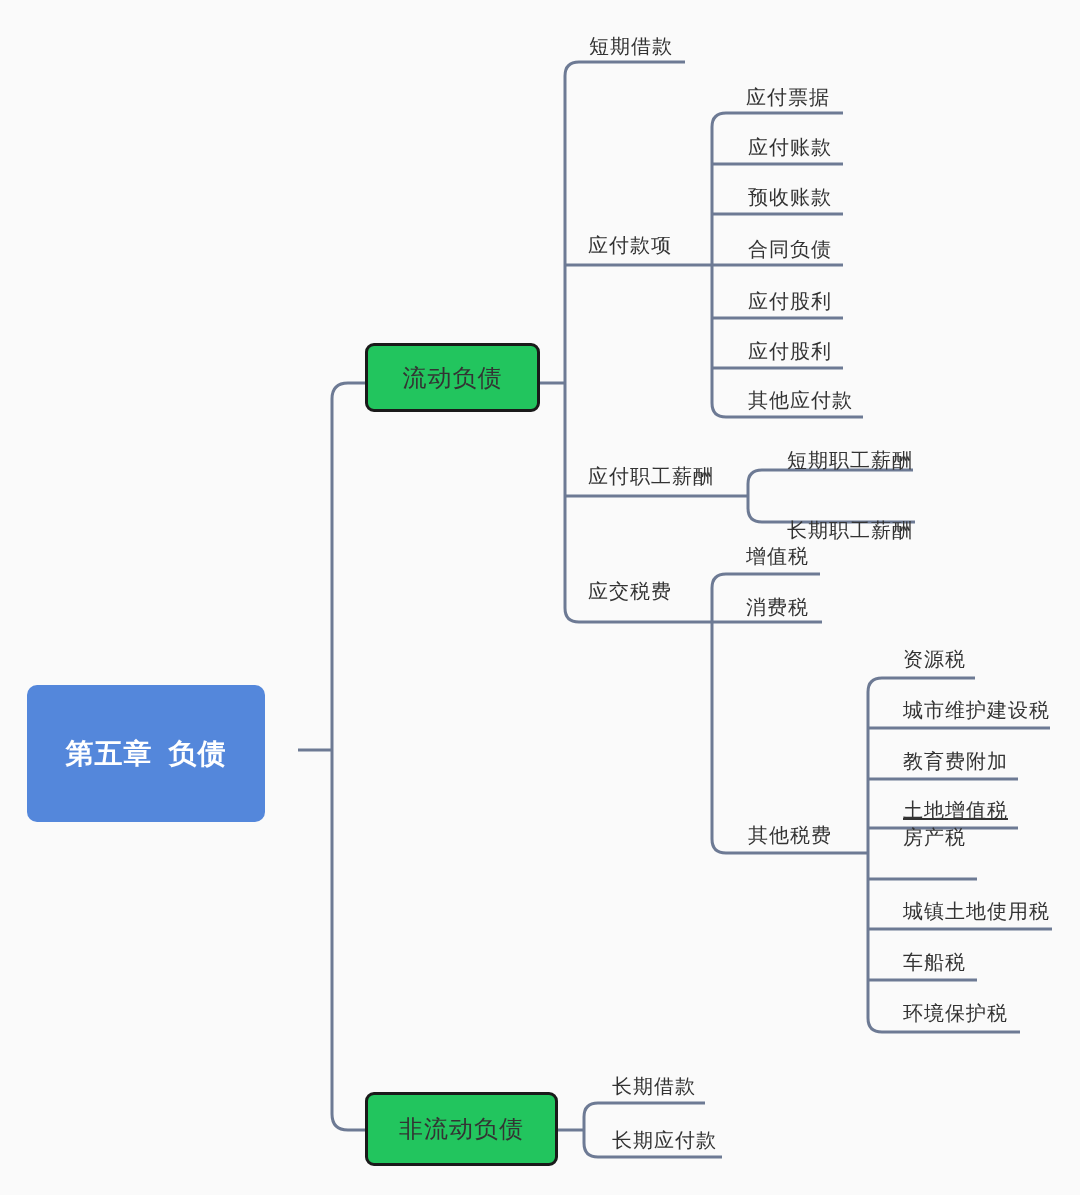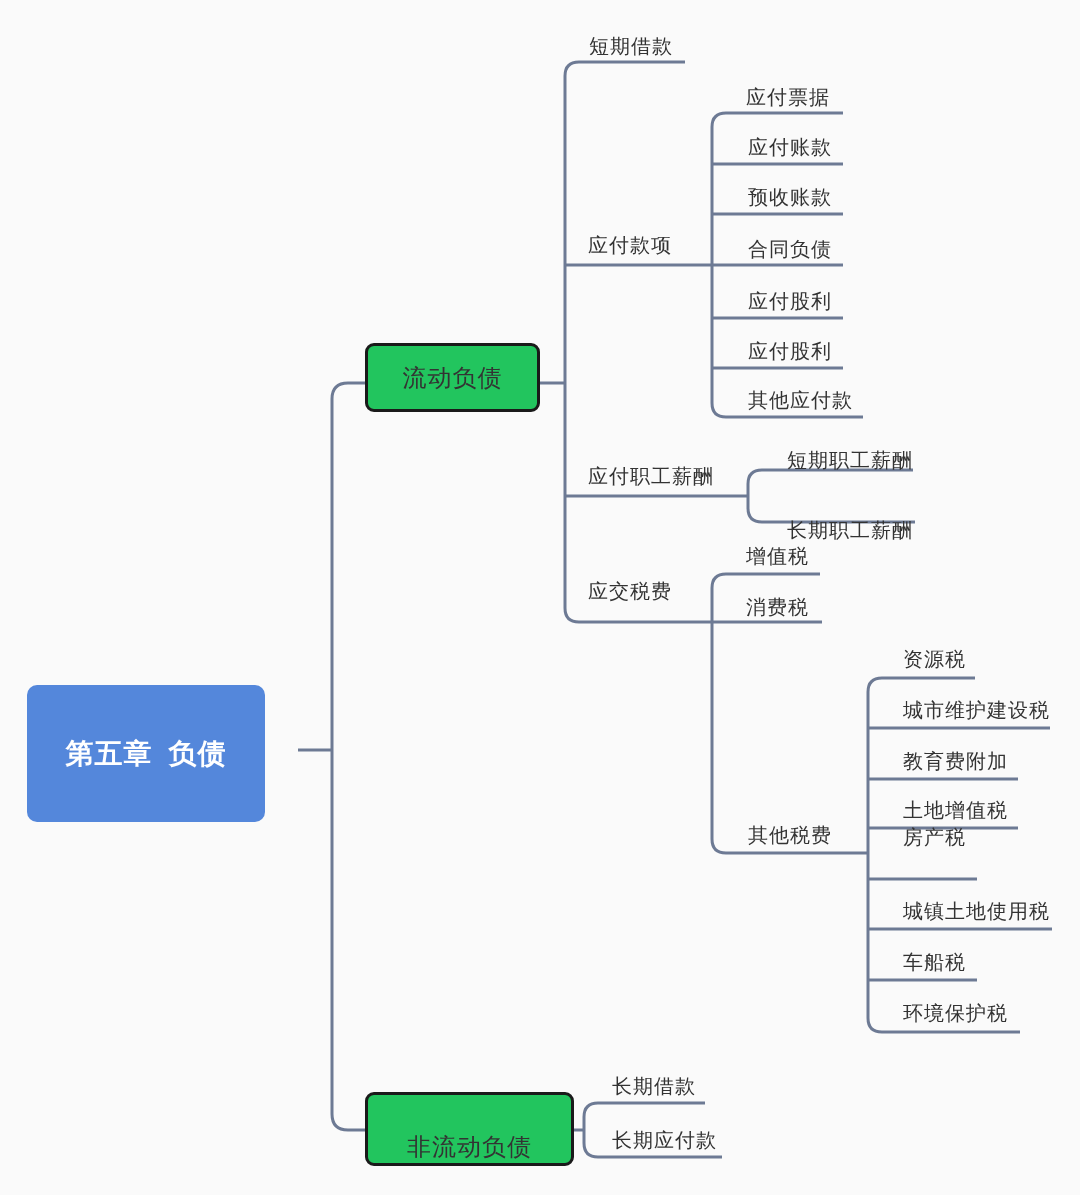--- a/index.html
+++ b/index.html
@@ -64,21 +64,21 @@
     align-items:center;
     justify-content:center;
     gap:13px;
     color:var(--root-text);
     font-weight:bold;
     font-size:28px;
     letter-spacing:1px;
   }
   .root-box span{white-space:pre;}
   .box-current{left:365px;top:343px;width:175px;height:69px;}
-  .box-noncurrent{left:365px;top:1092px;width:209px;height:74px;align-items:flex-end;}
+  .box-noncurrent{left:365px;top:1092px;width:193px;height:74px;}
 </style>
 </head>
 <body>
 
 <div class="canvas">
 
   <svg class="connectors" viewBox="0 0 1080 1195" xmlns="http://www.w3.org/2000/svg">
 
     <path d="M298 750 H332"></path>
     <path d="M365 383 H348 Q332 383 332 399 V1114 Q332 1130 348 1130 H365"></path>
@@ -137,21 +137,21 @@
   <span class="lbl" style="left:787px;top:449px;">短期职工薪酬</span>
   <span class="lbl" style="left:787px;top:491px;margin-top:28px;">长期职工薪酬</span>
 
   <span class="lbl" style="left:746px;top:545px;">增值税</span>
   <span class="lbl" style="left:746px;top:596px;">消费税</span>
   <span class="lbl" style="left:748px;top:824px;">其他税费</span>
 
   <span class="lbl" style="left:903px;top:648px;">资源税</span>
   <span class="lbl" style="left:903px;top:699px;">城市维护建设税</span>
   <span class="lbl" style="left:903px;top:750px;">教育费附加</span>
-  <span class="lbl" style="left:903px;top:799px;">土地增值税</span>
+  <span class="lbl" style="left:903px;top:799px;text-decoration:underline;">土地增值税</span>
   <span class="lbl" style="left:903px;top:826px;">房产税</span>
   <span class="lbl" style="left:903px;top:900px;">城镇土地使用税</span>
   <span class="lbl" style="left:903px;top:951px;">车船税</span>
   <span class="lbl" style="left:903px;top:1002px;">环境保护税</span>
 
   <span class="lbl" style="left:612px;top:1075px;">长期借款</span>
   <span class="lbl" style="left:612px;top:1129px;">长期应付款</span>
 
 </div>
 

